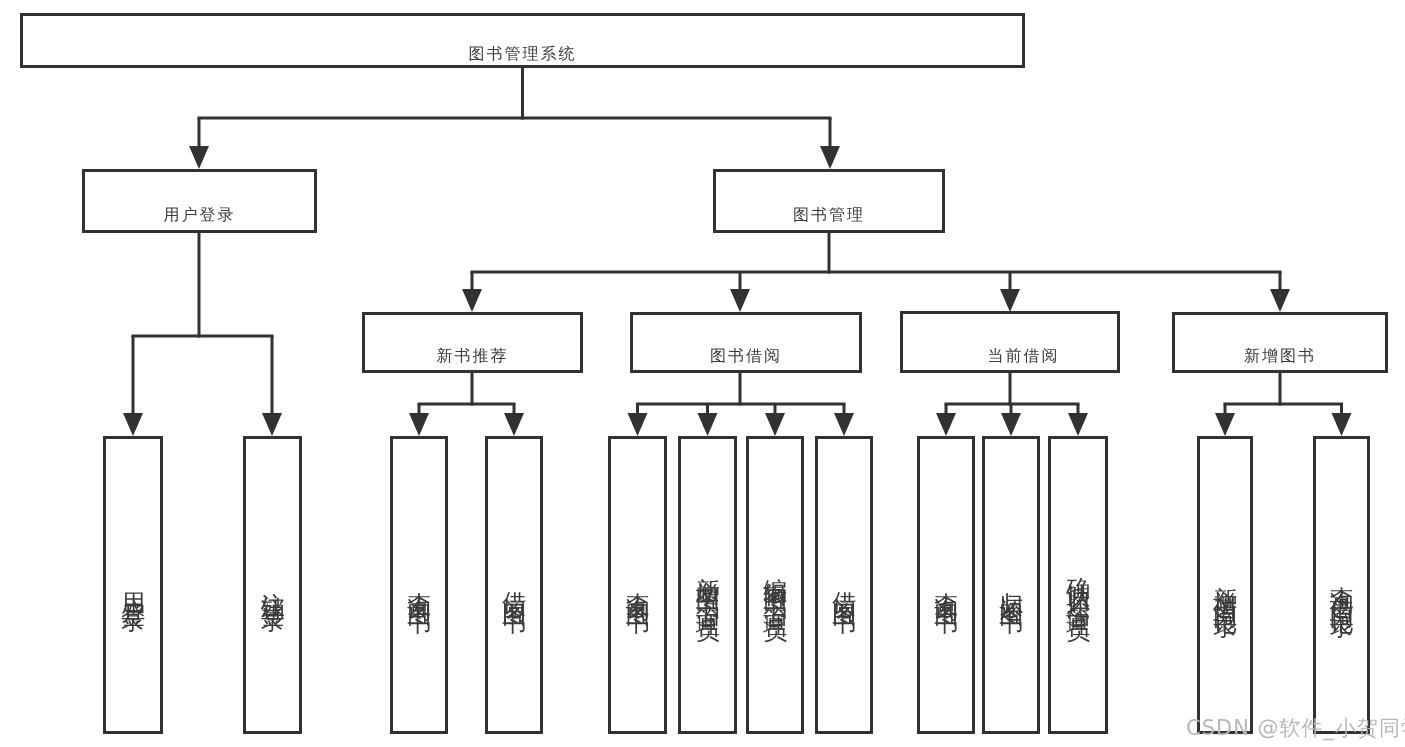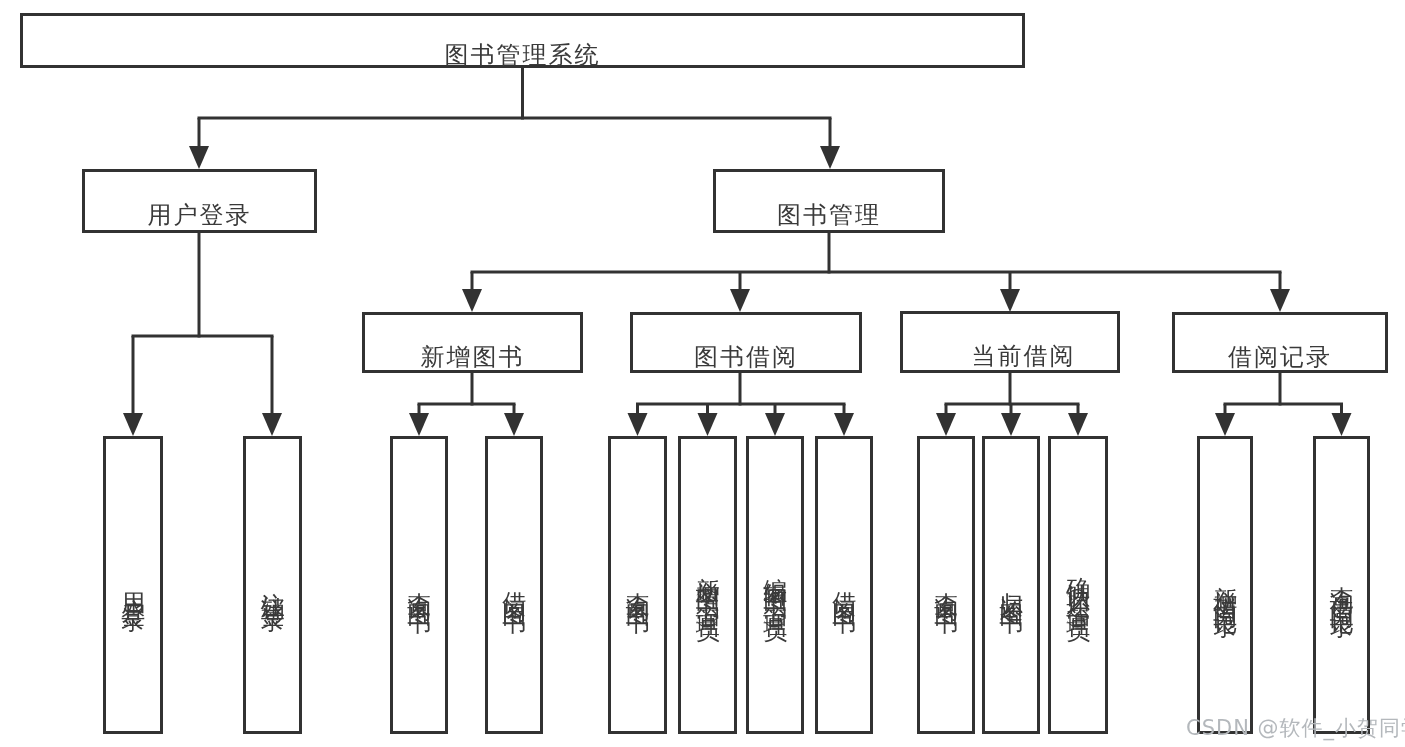--- a/index.html
+++ b/index.html
@@ -19,21 +19,21 @@
     position: absolute;
     background: #ffffff;
     border: 3px solid #323232;
     color: #3a3a3a;
     display: flex;
     align-items: center;
     justify-content: center;
     z-index: 2;
   }
   .hbox span {
-    font-size: 24px;
+    font-size: 16px;
     letter-spacing: 2px;
     white-space: nowrap;
     margin-top: 28px;
   }
   .vbox { top: 436px; height: 298px; }
   .vbox span {
     writing-mode: vertical-rl;
     font-size: 24px;
     letter-spacing: 6px;
     line-height: 1.1;
@@ -121,30 +121,30 @@
   </div>
 
   <div class="box hbox" style="left:82px; top:169px; width:235px; height:64px;">
     <span>用户登录</span>
   </div>
   <div class="box hbox" style="left:713px; top:169px; width:232px; height:64px;text-align:center;">
     <span>图书管理</span>
   </div>
 
   <div class="box hbox" style="left:362px; top:312px; width:221px; height:61px;">
-    <span>新增图书</span>
+    <span>新书推荐</span>
   </div>
   <div class="box hbox" style="left:630px; top:312px; width:232px; height:61px;">
     <span>图书借阅</span>
   </div>
   <div class="box hbox" style="left:900px; top:311px; width:220px; height:62px;padding-left:27px;">
     <span>当前借阅</span>
   </div>
   <div class="box hbox" style="left:1172px; top:312px; width:216px; height:61px;">
-    <span>借阅记录</span>
+    <span>新增图书</span>
   </div>
 
   <div class="box vbox" style="left:103px; width:60px;">
     <span>用户登录</span>
   </div>
   <div class="box vbox" style="left:243px; width:59px;">
     <span>注销登录</span>
   </div>
 
   <div class="box vbox" style="left:390px; width:58px;">

